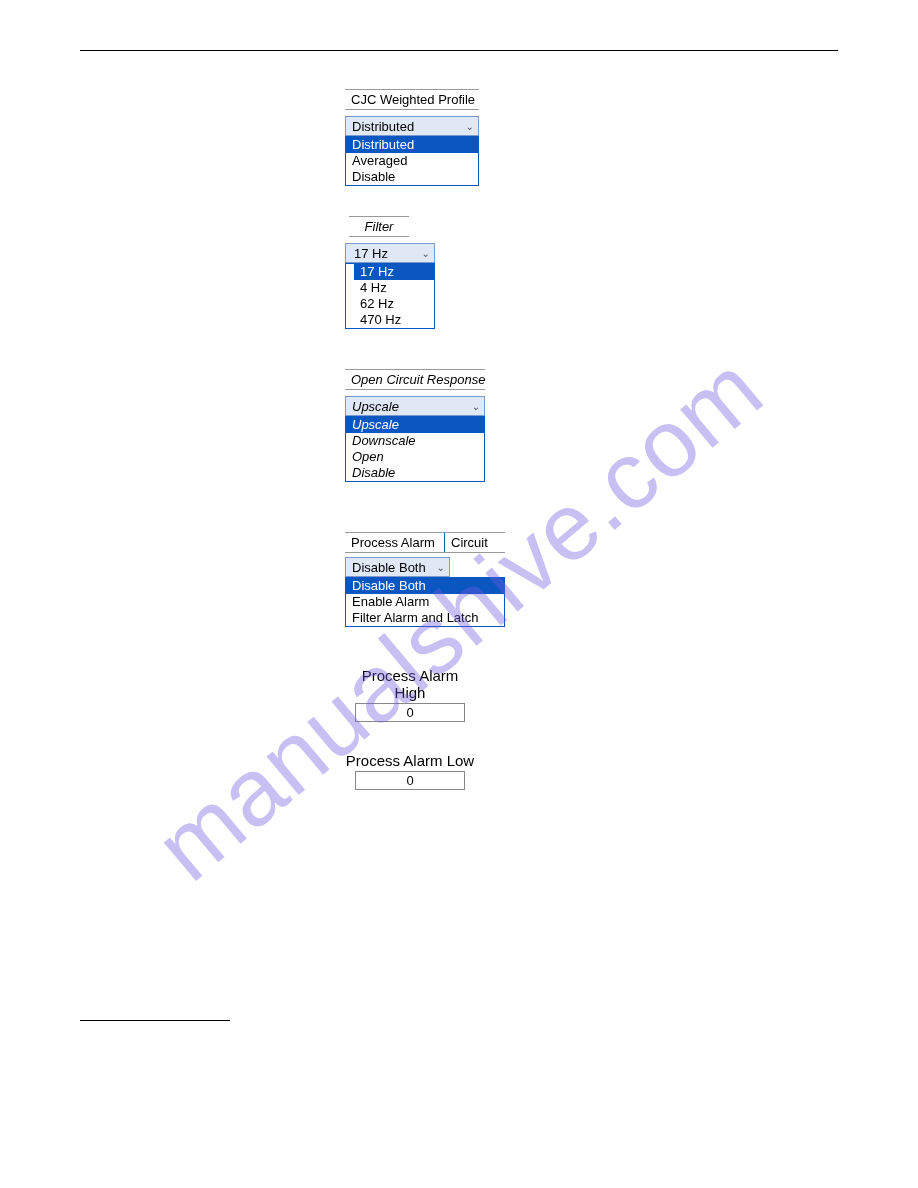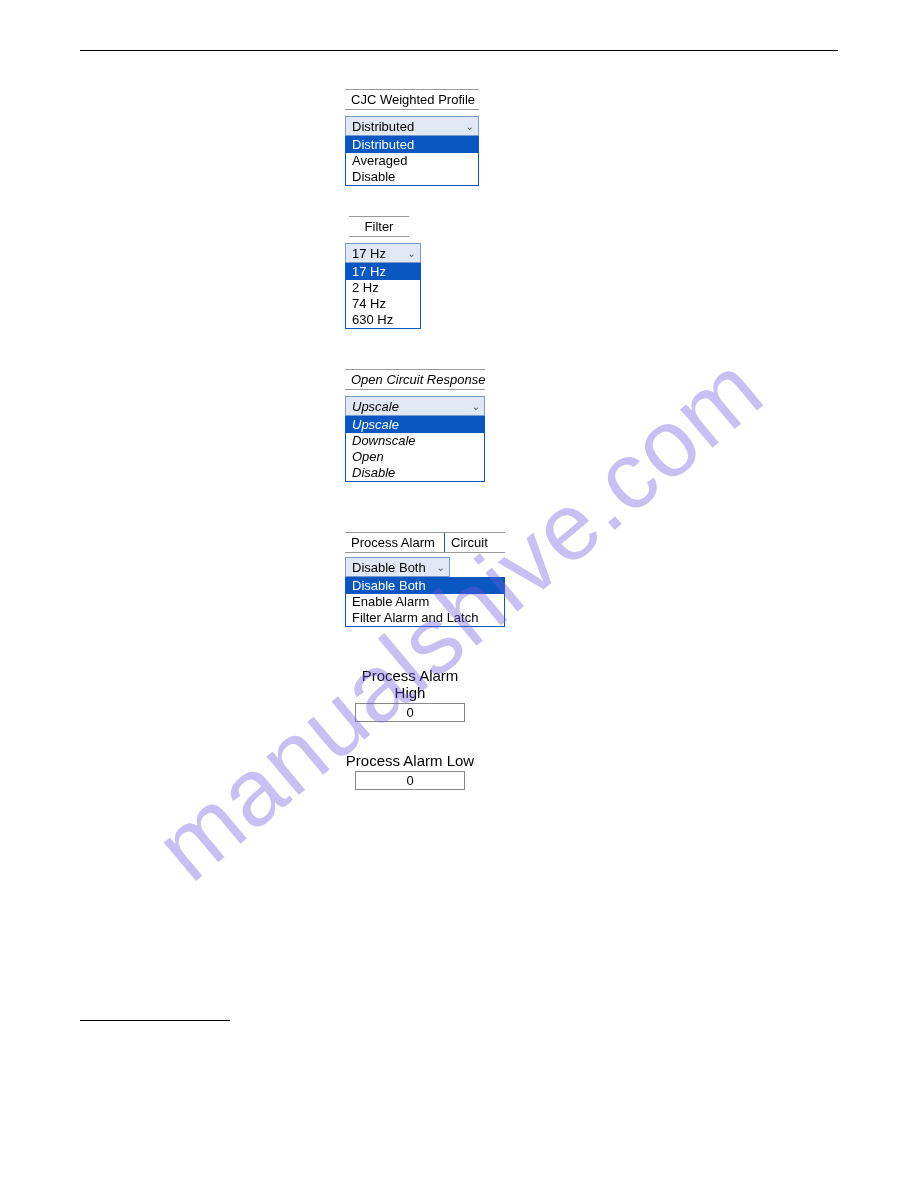--- a/index.html
+++ b/index.html
@@ -99,22 +99,22 @@
     margin-top: 2px;
   }
   .center-label {
     font-size: 15px;
     text-align: center;
     width: 130px;
   }
 
   
   .w-cjc { width: 134px; }
-  .w-filter-hdr { width: 60px; margin-left: 4px;}
-  .w-filter-box { width: 76px; }
+  .w-filter-hdr { width: 60px; margin-left: 4px; font-style: italic;}
+  .w-filter-box { width: 90px; padding-left: 8px; }
   .w-ocr { width: 140px; font-style: italic; }
   .w-pa-sel { width: 105px; }
   .w-pa-list { width: 160px; }
 
   
   .wm {
     position: absolute;
     left: 50%;
     top: 52%;
     transform: translate(-50%, -50%) rotate(-40deg);
@@ -155,23 +155,23 @@
 
     <div class="group">
       <div class="hdr-single w-filter-hdr" style="text-align:center">Filter</div>
       <div style="height:6px"></div>
       <div class="select-box w-filter-box">
         <span>17 Hz</span>
         <span class="chev">⌄</span>
       </div>
       <div class="listbox w-filter-box">
         <div class="opt sel">17 Hz</div>
-        <div class="opt">2 Hz</div>
-        <div class="opt">74 Hz</div>
-        <div class="opt">630 Hz</div>
+        <div class="opt">4 Hz</div>
+        <div class="opt">62 Hz</div>
+        <div class="opt">470 Hz</div>
       </div>
     </div>
 
     <div class="group" style="margin-top:40px">
       <div class="hdr-row w-ocr">
         <div class="hdr">Open Circuit Response</div>
       </div>
       <div class="select-box w-ocr" style="margin-top:6px">
         <span>Upscale</span>
         <span class="chev">⌄</span>

